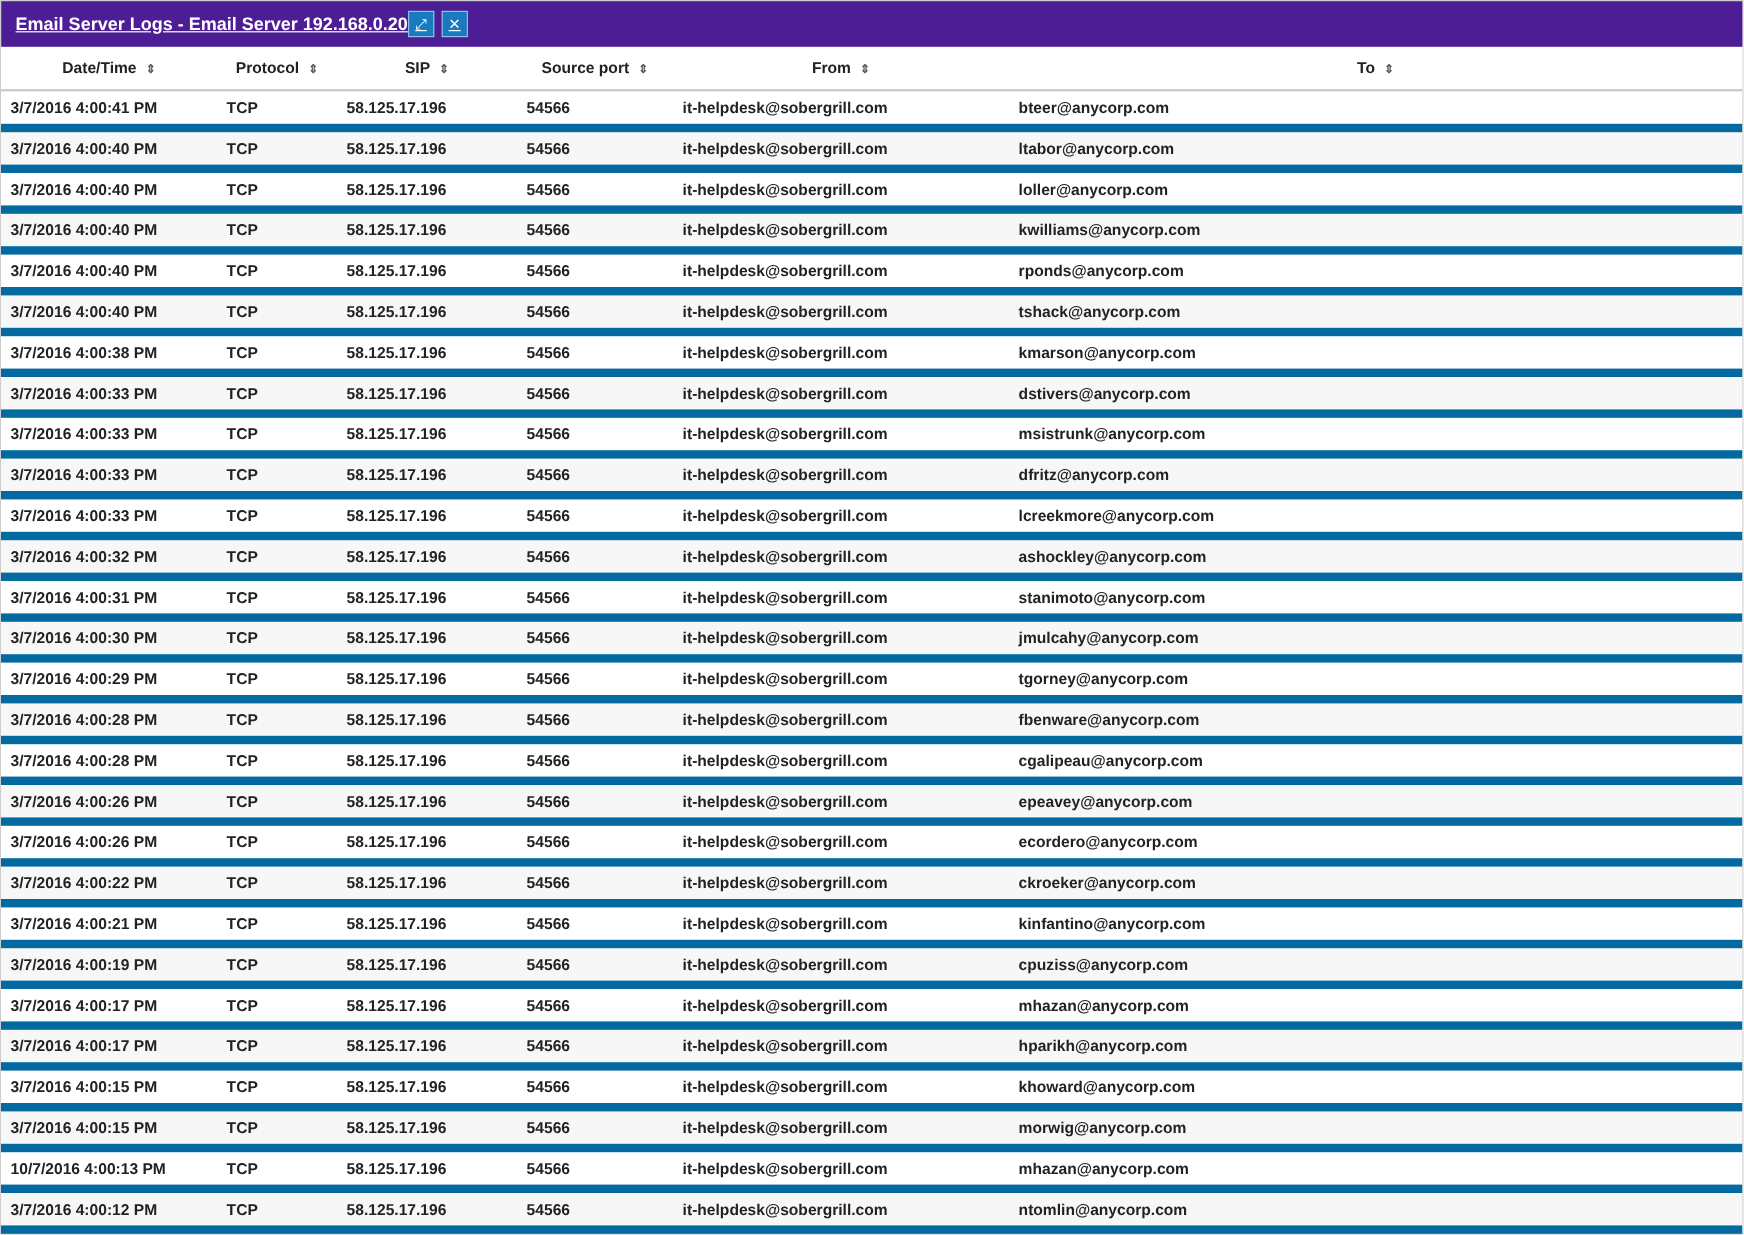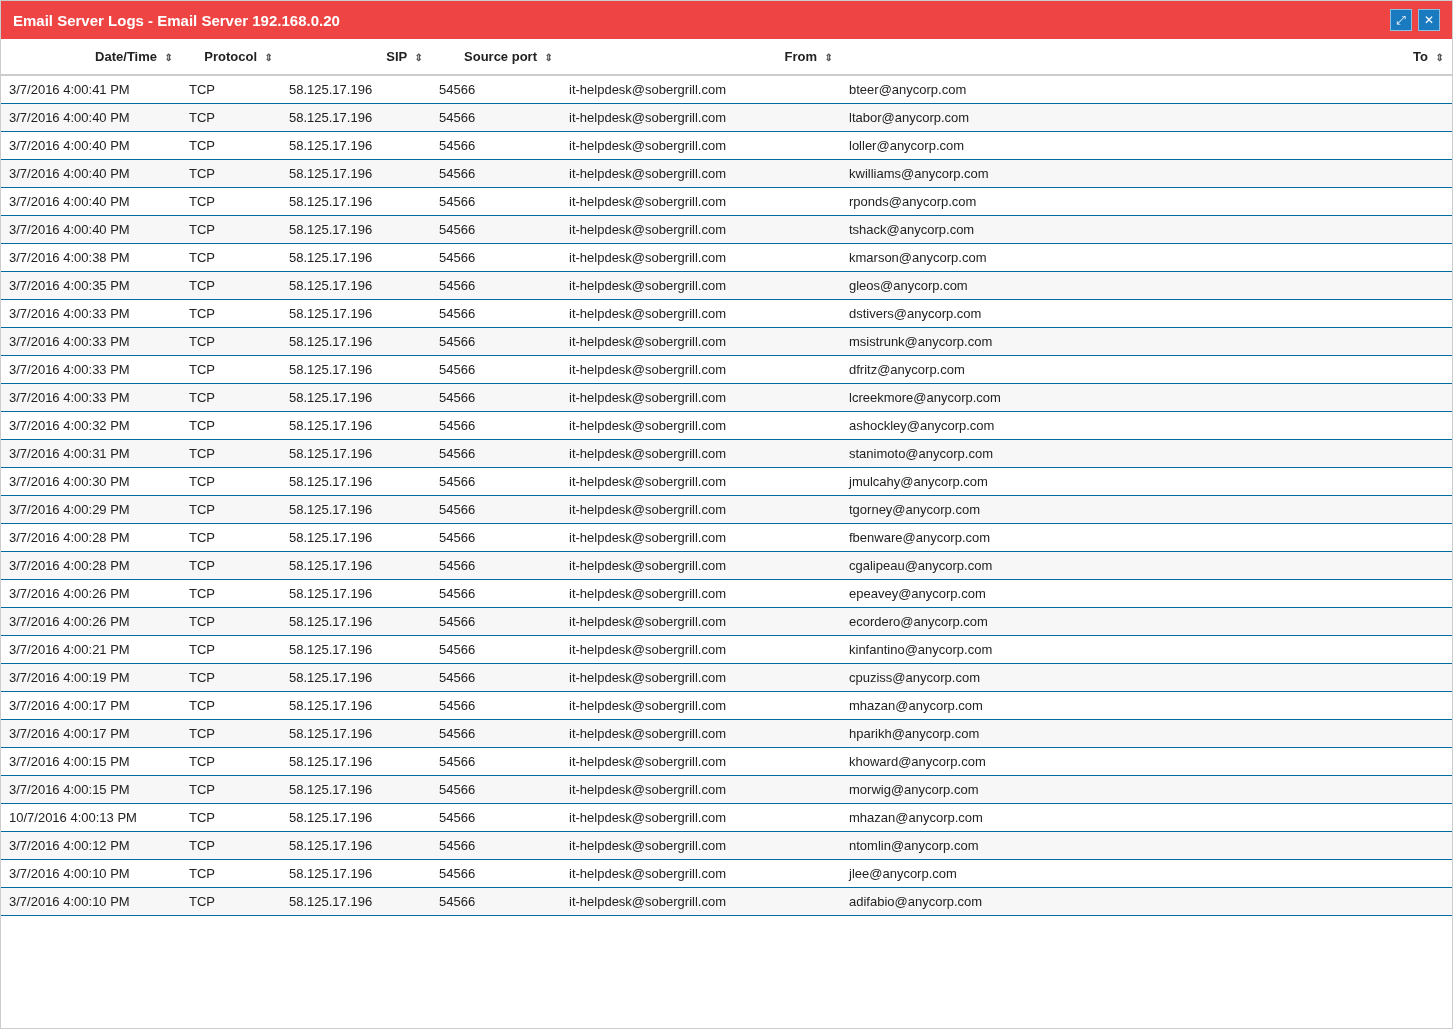--- a/index.html
+++ b/index.html
@@ -17,27 +17,27 @@
     }
     .window {
       width: 1453px;
       height: 1029px;
       background: #fff;
       border: 1px solid #ccc;
       display: flex;
       flex-direction: column;
     }
     .titlebar {
-      background: #ef4444;
+      background: #4c1d95;
       color: #fff;
       padding: 8px 12px;
       display: flex;
       align-items: center;
-      justify-content: space-between;
       min-height: 38px;
+      text-decoration: underline;
     }
     .titlebar-title {
       font-size: 15px;
       font-weight: bold;
     }
     .titlebar-controls {
       display: flex;
       gap: 6px;
     }
     .titlebar-btn {
@@ -61,38 +61,39 @@
       width: 100%;
       border-collapse: collapse;
       table-layout: fixed;
     }
     thead tr {
       background: #fff;
       border-bottom: 2px solid #ccc;
     }
     thead th {
       padding: 10px 8px;
-      text-align: right;
+      text-align: center;
       font-weight: bold;
       font-size: 13px;
       color: #222;
       white-space: nowrap;
       border-bottom: 1px solid #ccc;
       cursor: pointer;
       user-select: none;
       margin-left: 14px;
     }
     thead th .sort-icon {
       display: inline-block;
       margin-left: 4px;
       font-size: 10px;
       color: #555;
     }
     tbody tr {
-      border-bottom: 1px solid #0369a1;
+      border-bottom: 7px solid #0369a1;
+      font-weight: bold;
     }
     tbody tr:nth-child(even) {
       background: #f7f7f7;
     }
     tbody tr:nth-child(odd) {
       background: #fff;
     }
     tbody td {
       padding: 6px 8px;
       font-size: 13px;
@@ -190,28 +191,20 @@
           </tr>
           <tr>
             <td>3/7/2016 4:00:38 PM</td>
             <td>TCP</td>
             <td>58.125.17.196</td>
             <td>54566</td>
             <td>it-helpdesk@sobergrill.com</td>
             <td>kmarson@anycorp.com</td>
           </tr>
           <tr>
-            <td>3/7/2016 4:00:35 PM</td>
-            <td>TCP</td>
-            <td>58.125.17.196</td>
-            <td>54566</td>
-            <td>it-helpdesk@sobergrill.com</td>
-            <td>gleos@anycorp.com</td>
-          </tr>
-          <tr>
             <td>3/7/2016 4:00:33 PM</td>
             <td>TCP</td>
             <td>58.125.17.196</td>
             <td>54566</td>
             <td>it-helpdesk@sobergrill.com</td>
             <td>dstivers@anycorp.com</td>
           </tr>
           <tr>
             <td>3/7/2016 4:00:33 PM</td>
             <td>TCP</td>
@@ -292,20 +285,28 @@
             <td>it-helpdesk@sobergrill.com</td>
             <td>epeavey@anycorp.com</td>
           </tr>
           <tr>
             <td>3/7/2016 4:00:26 PM</td>
             <td>TCP</td>
             <td>58.125.17.196</td>
             <td>54566</td>
             <td>it-helpdesk@sobergrill.com</td>
             <td>ecordero@anycorp.com</td>
+          </tr>
+          <tr>
+            <td>3/7/2016 4:00:22 PM</td>
+            <td>TCP</td>
+            <td>58.125.17.196</td>
+            <td>54566</td>
+            <td>it-helpdesk@sobergrill.com</td>
+            <td>ckroeker@anycorp.com</td>
           </tr>
           <tr>
             <td>3/7/2016 4:00:21 PM</td>
             <td>TCP</td>
             <td>58.125.17.196</td>
             <td>54566</td>
             <td>it-helpdesk@sobergrill.com</td>
             <td>kinfantino@anycorp.com</td>
           </tr>
           <tr>

